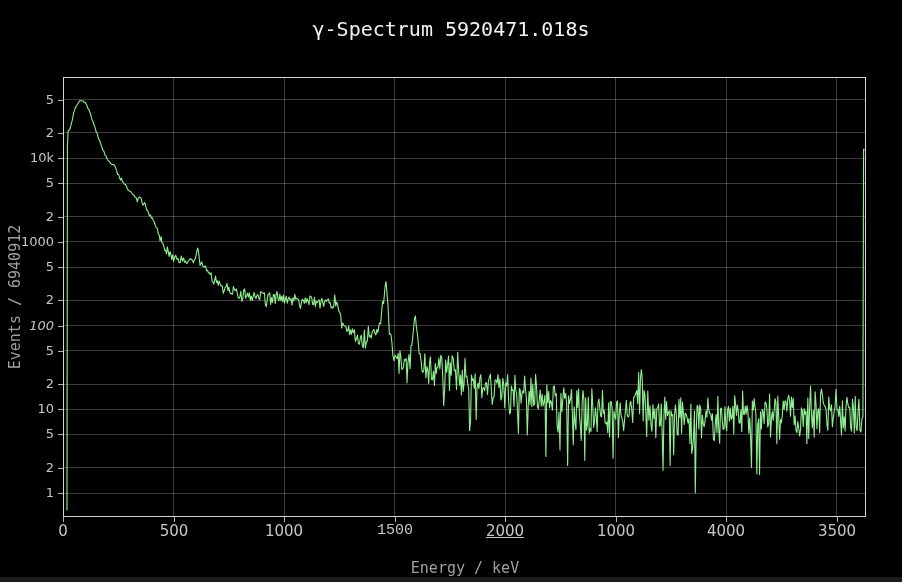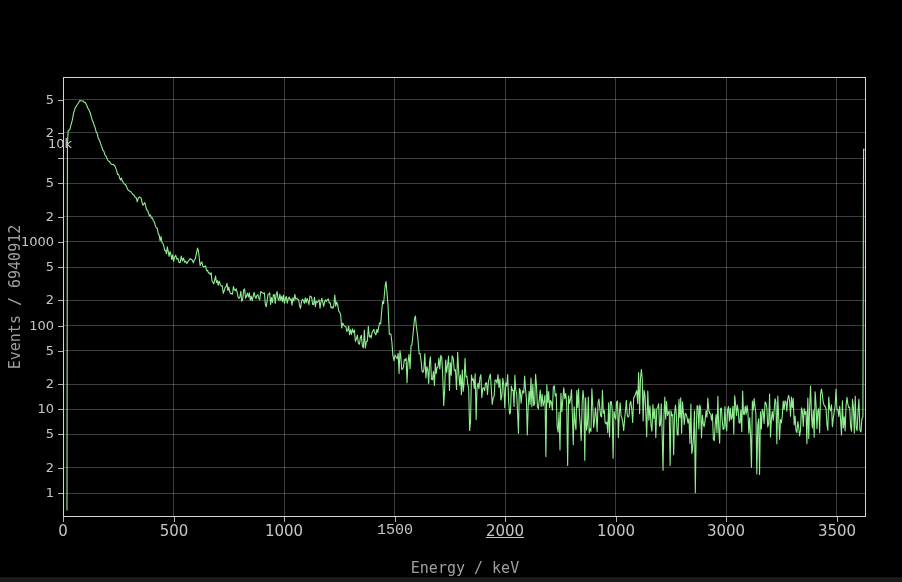--- a/index.html
+++ b/index.html
@@ -32,20 +32,21 @@
   }
   .bottom-bar{
     position:absolute;left:0;bottom:0;width:902px;height:5px;background:#1b1b1b;
   }
   svg{position:absolute;left:0;top:0;}
 </style>
 </head>
 <body>
 
 <div class="stage">
+  <div class="chart-title">γ-Spectrum 5920471.018s</div>
   <div class="y-axis-title">Events / 6940912</div>
   <svg id="plot-svg" width="902" height="582">
       <rect x="63" y="77" width="803" height="440" fill="#000000"></rect>
       <path d="M66.98,51766.98,510.46L67.42,145.90L68.09,131.00L68.97,130.25L69.85,129.28L70.96,125.14L72.29,120.13L73.61,113.06L75.16,108.12L76.71,105.51L77.59,104.23L78.48,102.77L79.36,101.24L80.25,100.50L81.79,100.93L83.34,101.06L84.22,102.59L85.11,102.37L85.99,103.81L86.88,105.43L87.76,108.23L88.65,109.21L89.53,111.30L90.42,113.51L91.30,116.83L92.18,120.17L93.07,121.62L93.95,124.85L95.06,127.58L96.16,131.83L97.27,133.68L98.37,138.60L99.48,140.16L100.59,143.52L101.69,146.60L102.80,150.04L103.90,151.42L105.01,155.19L106.11,156.13L107.22,159.29L108.32,160.99L109.43,161.27L110.53,163.37L111.64,164.43L113.19,164.51L114.74,165.69L115.62,167.83L116.50,170.18L117.61,174.53L118.71,174.55L119.60,177.87L120.48,180.05L121.37,178.01L122.33,181.24L123.28,182.18L124.24,183.90L125.35,184.37L126.45,186.30L127.56,189.37L128.66,190.61L129.77,191.14L130.87,191.76L131.98,193.26L133.09,194.73L134.19,195.32L135.22,197.46L136.25,197.73L137.29,201.80L138.24,198.43L139.20,196.99L140.16,197.38L141.16,198.48L142.15,202.79L143.03,205.20L143.92,203.79L144.80,202.68L145.69,206.01L146.57,209.87L147.46,210.08L148.45,212.75L149.45,216.11L150.44,214.97L151.44,218.21L152.43,217.87L153.43,220.99L154.42,222.20L155.42,225.89L156.36,227.87L157.30,228.22L158.23,233.78L159.17,234.92L160.11,240.88L161.05,236.53L161.99,242.68L162.93,243.44L163.82,246.23L164.70,250.51L165.59,250.30L166.47,253.78L167.35,246.90L168.24,251.67L169.12,256.39L170.01,251.64L170.89,254.31L171.78,259.48L172.66,254.74L173.55,261.31L174.65,257.09L175.76,255.32L176.86,259.23L177.97,258.58L179.07,262.63L180.18,262.54L181.28,256.16L182.39,260.97L183.49,258.00L184.60,262.26L185.71,261.19L186.81,263.59L187.92,261.83L189.02,260.03L190.13,258.56L191.01,259.41L191.90,259.61L193.44,262.82L194.33,259.83L195.21,259.08L196.76,251.93L197.64,248.15L198.53,251.45L200.08,265.46L200.96,263.25L201.84,261.79L202.73,265.92L203.69,267.04L204.65,266.53L205.60,265.89L206.56,270.79L207.52,270.30L208.48,273.02L209.36,272.85L210.25,274.59L211.13,272.77L212.01,281.02L212.90,282.23L213.78,283.89L214.67,280.01L215.55,276.13L216.44,282.40L217.32,280.64L218.21,285.27L219.09,281.04L220.14,284.26L221.19,286.05L222.24,285.71L223.29,293.40L224.21,290.78L225.13,287.31L226.05,286.78L226.98,283.39L227.90,290.57L228.82,287.09L229.74,292.03L230.66,293.83L231.58,293.50L232.50,294.10L233.42,286.46L234.34,289.59L235.27,290.77L236.19,288.73L237.11,292.32L238.03,296.94L238.95,298.36L239.87,297.21L240.82,291.27L241.77,301.27L242.71,299.22L243.66,290.11L244.61,288.85L245.56,298.27L246.50,295.99L247.45,293.05L248.40,297.04L249.35,292.91L250.30,300.15L251.24,296.11L252.19,300.58L253.14,296.65L254.09,292.36L255.03,296.62L255.98,298.49L256.93,295.35L257.88,294.70L258.82,298.47L259.77,299.73L260.70,291.50L261.63,292.43L262.56,293.06L263.48,293.48L264.41,292.90L265.30,303.99L266.18,306.80L267.07,301.32L267.95,294.40L268.84,293.99L269.72,292.90L270.64,304.37L271.56,297.48L272.48,302.48L273.40,294.48L274.33,294.67L275.25,303.53L276.17,294.34L277.09,291.62L278.01,298.79L278.93,300.68L279.85,293.98L280.77,300.54L281.70,296.02L282.62,301.59L283.54,295.07L284.46,303.30L285.38,299.02L286.30,296.36L287.25,303.22L288.20,298.82L289.14,296.99L290.09,300.13L291.04,298.69L291.99,305.19L292.93,297.85L293.88,300.91L294.83,294.29L295.78,299.10L296.72,298.25L297.67,299.21L298.62,299.51L299.57,305.73L300.51,308.41L301.46,301.89L302.41,299.22L303.36,300.27L304.30,303.42L305.25,297.75L306.20,302.80L307.12,298.48L308.04,301.16L308.96,304.73L309.88,296.15L310.81,296.23L311.73,298.08L312.65,304.36L313.57,304.61L314.49,297.19L315.41,306.71L316.33,301.27L317.25,302.53L318.18,301.25L319.10,299.81L320.02,308.10L320.94,301.66L321.86,298.25L322.78,302.45L323.70,306.50L324.62,301.38L325.54,299.94L326.47,301.43L327.39,299.57L328.31,298.80L329.23,303.04L330.15,302.52L331.07,308.02L331.99,306.85L332.91,308.30L333.84,305.24L334.79,295.11L335.75,306.09L336.71,301.98L337.70,304.85L338.70,310.94L339.69,312.27L340.69,315.05L341.68,328.06L342.68,323.08L343.78,325.30L344.89,326.22L345.85,326.45L346.81,331.45L347.76,330.38L348.65,325.94L349.53,334.69L350.42,329.71L351.41,334.34L352.41,328.77L353.40,332.62L354.40,330.04L355.39,341.35L356.39,338.78L357.38,335.18L358.38,343.20L359.37,344.27L360.37,337.82L361.36,335.27L362.36,345.90L363.35,347.84L364.35,329.94L365.34,348.03L366.34,341.73L367.33,341.23L368.33,326.42L369.32,336.86L370.32,335.60L371.20,337.96L372.08,332.35L372.97,330.92L373.85,329.39L374.88,333.05L375.92,334.89L376.95,329.39L377.83,332.49L378.72,326.88L379.60,322.92L380.71,323.83L381.81,309.43L382.70,301.27L383.58,303.70L385.13,286.06L386.01,281.65L386.90,292.07L388.00,305.01L389.33,334.11L390.88,333.97L391.87,341.99L392.87,355.41L393.97,360.60L395.08,355.16L396.18,357.08L397.29,358.65L398.17,353.37L399.06,373.52L399.94,350.92L400.83,356.69L401.71,369.20L402.59,369.17L403.48,366.82L404.36,359.44L405.25,360.38L406.13,358.23L407.02,382.85L407.90,363.17L409.01,354.24L410.11,368.59L411.00,345.68L411.88,345.34L413.43,330.24L414.53,318.85L415.42,315.98L416.30,326.20L417.63,335.96L419.18,353.81L420.17,353.64L421.17,361.78L422.05,371.13L422.94,372.40L423.82,369.84L424.85,353.86L425.88,377.98L426.91,366.64L427.80,370.25L428.68,383.38L429.57,362.38L430.45,356.87L431.45,379.16L432.44,379.73L433.44,371.44L434.43,385.49L435.32,363.30L436.20,373.66L437.08,367.26L437.97,367.26L438.85,358.16L439.83,368.96L440.80,355.24L441.77,357.60L442.74,376.51L443.72,405.57L444.69,388.61L445.66,360.13L446.64,372.55L447.61,364.54L448.58,356.09L449.47,390.55L450.35,362.79L451.23,375.11L452.12,355.75L453.22,358.47L454.33,370.76L455.44,369.84L456.54,389.50L457.65,352.32L458.75,373.33L459.64,385.12L460.52,375.04L461.40,394.70L462.29,370.12L463.17,391.44L464.09,383.22L465.02,358.40L465.94,377.02L466.86,376.07L467.78,384.44L468.70,388.76L469.62,430.57L470.54,421.53L471.46,374.96L472.39,380.45L473.31,378.77L474.23,388.57L475.18,373.76L476.12,419.36L477.07,387.92L478.02,383.17L478.97,388.62L479.91,377.55L480.86,374.66L481.81,397.69L482.76,388.26L483.70,387.71L484.65,390.79L485.60,382.96L486.55,382.72L487.49,394.41L488.44,381.17L489.39,377.36L490.34,374.06L491.28,388.50L492.23,404.42L493.18,397.76L494.13,396.17L495.09,380.09L496.06,380.13L497.03,383.32L498.00,374.60L498.96,387.41L499.93,378.93L500.90,400.07L501.86,396.04L502.83,378.28L503.80,385.57L504.77,407.65L505.73,383.08L506.70,385.90L507.67,374.44L508.64,401.27L509.60,414.01L510.49,412.56L511.37,386.10L512.26,390.46L513.14,389.96L514.02,406.46L514.91,375.18L515.79,390.44L516.68,393.55L517.56,412.63L518.45,433.16L519.33,388.48L520.21,390.16L521.10,403.27L521.98,394.01L522.87,390.63L523.75,393.19L524.64,376.10L525.52,389.42L526.41,398.40L527.29,434.94L528.21,406.29L529.13,391.20L530.05,404.48L530.97,377.93L531.90,406.63L532.82,384.08L533.74,405.37L534.66,403.72L535.58,374.25L536.50,385.95L537.42,406.47L538.34,408.89L539.29,399.76L540.24,390.15L541.19,406.34L542.13,394.29L543.08,405.85L544.03,402.16L544.98,395.35L545.90,456.53L546.82,384.86L547.74,402.59L548.66,391.54L549.58,407.61L550.50,400.54L551.45,402.50L552.40,410.15L553.35,386.80L554.29,385.74L555.24,395.97L556.19,393.52L557.14,426.39L558.08,432.17L559.03,412.12L559.98,449.89L560.93,393.20L561.87,411.63L562.82,399.68L563.77,387.90L564.74,398.42L565.70,393.47L566.67,403.36L567.64,465.53L568.61,395.70L569.57,403.57L570.54,398.90L571.51,389.43L572.39,415.96L573.28,444.75L574.16,406.86L575.05,422.39L575.93,429.74L576.81,390.62L577.70,407.55L578.58,388.88L579.47,414.92L580.35,425.42L581.24,440.39L582.12,403.78L583.00,390.45L583.89,399.42L584.77,460.35L585.66,397.75L586.54,430.12L587.43,424.37L588.31,396.94L589.19,433.12L590.08,428.54L590.96,431.37L591.85,388.88L592.73,404.72L593.62,427.42L594.50,421.30L595.39,407.78L596.27,415.97L597.15,431.45L598.04,402.76L598.92,399.08L599.81,408.26L600.69,415.81L601.58,417.01L602.46,390.42L603.34,413.26L604.23,410.40L605.11,422.63L606.00,423.85L606.88,421.97L607.77,432.59L608.65,402.90L609.54,436.93L610.42,401.56L611.30,401.74L612.19,409.05L613.07,458.22L613.96,411.24L614.84,416.40L615.73,419.16L616.61,402.08L617.49,400.83L618.38,437.49L619.26,414.56L620.15,402.79L621.03,415.76L621.92,418.16L622.80,422.46L623.69,430.61L624.57,419.67L625.45,410.76L626.34,400.39L627.22,414.93L628.11,416.92L628.99,416.18L629.88,403.95L630.76,401.36L631.64,408.10L632.66,422.43L633.68,397.83L634.70,396.39L635.71,393.46L636.73,390.57L637.69,403.58L638.65,372.65L639.60,413.62L640.49,378.22L641.37,369.60L642.26,378.88L643.14,421.02L644.03,390.27L644.91,394.36L645.79,411.48L646.68,436.82L647.78,391.13L648.89,420.12L649.99,405.70L650.96,424.97L651.93,431.31L652.90,404.46L653.86,418.80L654.83,408.85L655.80,437.47L656.77,408.74L657.73,407.47L658.62,403.88L659.50,426.21L660.39,424.87L661.27,403.74L662.15,433.01L663.04,470.33L663.92,416.33L664.81,397.02L665.69,419.14L666.58,401.62L667.46,415.50L668.35,412.69L669.23,410.71L670.11,465.43L671.00,410.81L671.88,415.77L672.77,414.69L673.65,454.81L674.54,415.17L675.42,404.97L676.30,414.29L677.19,434.47L678.07,435.29L678.96,399.30L679.84,417.67L680.73,397.91L681.61,433.28L682.50,402.06L683.38,412.57L684.26,424.47L685.21,413.42L686.16,414.15L687.11,417.67L688.05,423.21L689.00,418.50L689.95,443.51L690.90,404.05L691.78,453.41L692.67,448.13L693.55,436.85L694.43,410.94L695.32,492.64L696.20,431.99L697.09,405.65L697.97,406.19L698.86,429.05L699.74,404.97L700.62,408.35L701.51,437.85L702.39,415.18L703.28,423.52L704.16,426.79L705.08,420.87L706.00,410.73L706.93,417.26L707.85,397.98L708.77,410.25L709.69,413.52L710.61,413.70L711.53,420.18L712.45,413.89L713.37,439.33L714.30,440.58L715.22,424.41L716.10,414.60L716.99,432.60L717.87,396.23L718.75,428.90L719.64,443.17L720.52,408.70L721.41,407.99L722.29,421.11L723.18,429.57L724.06,428.72L724.94,406.48L725.83,425.72L726.71,430.79L727.60,410.05L728.48,406.29L729.37,421.17L730.25,407.93L731.13,419.46L732.02,417.39L732.90,406.33L733.79,433.99L734.67,395.75L735.56,403.89L736.44,415.45L737.33,405.09L738.21,410.80L739.09,422.92L739.98,422.97L740.86,409.97L741.75,431.65L742.63,390.98L743.52,414.19L744.40,414.43L745.28,406.18L746.17,414.10L747.05,405.48L747.94,412.39L748.82,433.29L749.71,417.69L750.59,436.63L751.48,467.38L752.36,401.17L753.24,410.17L754.13,398.55L755.01,406.94L755.92,413.71L756.83,473.94L757.74,425.10L758.65,418.73L759.56,474.44L760.47,411.92L761.39,428.91L762.30,409.39L763.21,411.89L764.12,423.56L765.03,401.99L765.94,402.83L766.85,408.05L767.76,426.96L768.67,423.71L769.58,393.93L770.49,437.01L771.40,418.85L772.31,411.55L773.22,420.39L774.13,410.58L775.04,398.74L775.95,402.67L776.86,443.86L777.77,395.94L778.68,416.91L779.59,439.25L780.50,419.57L781.41,422.88L782.32,415.39L783.23,401.12L784.14,409.81L785.05,400.87L785.97,401.81L786.88,411.13L787.79,398.56L788.70,395.37L789.61,401.25L790.52,416.26L791.43,397.14L792.34,407.66L793.25,398.23L794.16,424.93L795.07,416.03L795.98,430.55L796.89,432.58L797.80,421.53L798.71,427.55L799.62,436.00L800.53,429.98L801.44,407.87L802.35,410.92L803.26,426.43L804.17,408.59L805.08,414.40L805.99,411.18L806.90,443.75L807.81,397.93L808.72,438.45L809.63,407.54L810.55,386.14L811.46,415.62L812.37,427.91L813.28,410.20L814.19,437.19L815.10,391.86L816.01,404.02L816.92,428.72L817.83,410.71L818.74,408.63L819.65,432.73L820.56,393.99L821.47,388.94L822.38,395.12L823.29,402.79L824.20,405.40L825.11,406.58L826.02,408.78L826.93,424.09L827.84,430.41L828.75,397.13L829.66,408.33L830.57,410.79L831.48,404.83L832.39,426.61L833.30,418.11L834.22,411.40L835.13,405.81L836.04,389.25L836.95,409.82L837.86,409.37L838.77,416.41L839.68,406.35L840.59,420.26L841.50,435.07L842.41,400.74L843.32,427.88L844.23,416.70L845.14,431.00L846.05,405.55L846.96,397.36L847.87,404.11L848.79,407.61L849.71,407.31L850.63,426.96L851.56,431.09L852.48,399.41L853.40,407.26L854.32,433.08L855.24,396.21L856.16,427.85L857.08,430.60L858.00,412.22L858.93,399.21L859.92,430.26L860.91,432.04L861.91,418.90L862.90,416.81L863.57,149.14L864.45,150.27L864.45,517Z" fill="#1c2d1c" stroke="none"></path>
       <line x1="63" y1="99.6" x2="866" y2="99.6" stroke="rgba(255,255,255,0.24)" stroke-width="1" shape-rendering="crispEdges"></line>
       <line x1="63" y1="132.9" x2="866" y2="132.9" stroke="rgba(255,255,255,0.24)" stroke-width="1" shape-rendering="crispEdges"></line>
       <line x1="63" y1="158.1" x2="866" y2="158.1" stroke="rgba(255,255,255,0.24)" stroke-width="1" shape-rendering="crispEdges"></line>
       <line x1="63" y1="183.3" x2="866" y2="183.3" stroke="rgba(255,255,255,0.24)" stroke-width="1" shape-rendering="crispEdges"></line>
       <line x1="63" y1="216.6" x2="866" y2="216.6" stroke="rgba(255,255,255,0.24)" stroke-width="1" shape-rendering="crispEdges"></line>
       <line x1="63" y1="241.8" x2="866" y2="241.8" stroke="rgba(255,255,255,0.24)" stroke-width="1" shape-rendering="crispEdges"></line>
@@ -87,37 +88,37 @@
       <line x1="395.5" y1="517" x2="395.5" y2="522" stroke="#b0b0b0" stroke-width="1" shape-rendering="crispEdges"></line>
       <line x1="505.5" y1="517" x2="505.5" y2="522" stroke="#b0b0b0" stroke-width="1" shape-rendering="crispEdges"></line>
       <line x1="616.5" y1="517" x2="616.5" y2="522" stroke="#b0b0b0" stroke-width="1" shape-rendering="crispEdges"></line>
       <line x1="726.5" y1="517" x2="726.5" y2="522" stroke="#b0b0b0" stroke-width="1" shape-rendering="crispEdges"></line>
       <line x1="837.5" y1="517" x2="837.5" y2="522" stroke="#b0b0b0" stroke-width="1" shape-rendering="crispEdges"></line>
       <path d="M66.98,510.46L67.42,145.90L68.09,131.00L68.97,130.25L69.85,129.28L70.96,125.14L72.29,120.13L73.61,113.06L75.16,108.12L76.71,105.51L77.59,104.23L78.48,102.77L79.36,101.24L80.25,100.50L81.79,100.93L83.34,101.06L84.22,102.59L85.11,102.37L85.99,103.81L86.88,105.43L87.76,108.23L88.65,109.21L89.53,111.30L90.42,113.51L91.30,116.83L92.18,120.17L93.07,121.62L93.95,124.85L95.06,127.58L96.16,131.83L97.27,133.68L98.37,138.60L99.48,140.16L100.59,143.52L101.69,146.60L102.80,150.04L103.90,151.42L105.01,155.19L106.11,156.13L107.22,159.29L108.32,160.99L109.43,161.27L110.53,163.37L111.64,164.43L113.19,164.51L114.74,165.69L115.62,167.83L116.50,170.18L117.61,174.53L118.71,174.55L119.60,177.87L120.48,180.05L121.37,178.01L122.33,181.24L123.28,182.18L124.24,183.90L125.35,184.37L126.45,186.30L127.56,189.37L128.66,190.61L129.77,191.14L130.87,191.76L131.98,193.26L133.09,194.73L134.19,195.32L135.22,197.46L136.25,197.73L137.29,201.80L138.24,198.43L139.20,196.99L140.16,197.38L141.16,198.48L142.15,202.79L143.03,205.20L143.92,203.79L144.80,202.68L145.69,206.01L146.57,209.87L147.46,210.08L148.45,212.75L149.45,216.11L150.44,214.97L151.44,218.21L152.43,217.87L153.43,220.99L154.42,222.20L155.42,225.89L156.36,227.87L157.30,228.22L158.23,233.78L159.17,234.92L160.11,240.88L161.05,236.53L161.99,242.68L162.93,243.44L163.82,246.23L164.70,250.51L165.59,250.30L166.47,253.78L167.35,246.90L168.24,251.67L169.12,256.39L170.01,251.64L170.89,254.31L171.78,259.48L172.66,254.74L173.55,261.31L174.65,257.09L175.76,255.32L176.86,259.23L177.97,258.58L179.07,262.63L180.18,262.54L181.28,256.16L182.39,260.97L183.49,258.00L184.60,262.26L185.71,261.19L186.81,263.59L187.92,261.83L189.02,260.03L190.13,258.56L191.01,259.41L191.90,259.61L193.44,262.82L194.33,259.83L195.21,259.08L196.76,251.93L197.64,248.15L198.53,251.45L200.08,265.46L200.96,263.25L201.84,261.79L202.73,265.92L203.69,267.04L204.65,266.53L205.60,265.89L206.56,270.79L207.52,270.30L208.48,273.02L209.36,272.85L210.25,274.59L211.13,272.77L212.01,281.02L212.90,282.23L213.78,283.89L214.67,280.01L215.55,276.13L216.44,282.40L217.32,280.64L218.21,285.27L219.09,281.04L220.14,284.26L221.19,286.05L222.24,285.71L223.29,293.40L224.21,290.78L225.13,287.31L226.05,286.78L226.98,283.39L227.90,290.57L228.82,287.09L229.74,292.03L230.66,293.83L231.58,293.50L232.50,294.10L233.42,286.46L234.34,289.59L235.27,290.77L236.19,288.73L237.11,292.32L238.03,296.94L238.95,298.36L239.87,297.21L240.82,291.27L241.77,301.27L242.71,299.22L243.66,290.11L244.61,288.85L245.56,298.27L246.50,295.99L247.45,293.05L248.40,297.04L249.35,292.91L250.30,300.15L251.24,296.11L252.19,300.58L253.14,296.65L254.09,292.36L255.03,296.62L255.98,298.49L256.93,295.35L257.88,294.70L258.82,298.47L259.77,299.73L260.70,291.50L261.63,292.43L262.56,293.06L263.48,293.48L264.41,292.90L265.30,303.99L266.18,306.80L267.07,301.32L267.95,294.40L268.84,293.99L269.72,292.90L270.64,304.37L271.56,297.48L272.48,302.48L273.40,294.48L274.33,294.67L275.25,303.53L276.17,294.34L277.09,291.62L278.01,298.79L278.93,300.68L279.85,293.98L280.77,300.54L281.70,296.02L282.62,301.59L283.54,295.07L284.46,303.30L285.38,299.02L286.30,296.36L287.25,303.22L288.20,298.82L289.14,296.99L290.09,300.13L291.04,298.69L291.99,305.19L292.93,297.85L293.88,300.91L294.83,294.29L295.78,299.10L296.72,298.25L297.67,299.21L298.62,299.51L299.57,305.73L300.51,308.41L301.46,301.89L302.41,299.22L303.36,300.27L304.30,303.42L305.25,297.75L306.20,302.80L307.12,298.48L308.04,301.16L308.96,304.73L309.88,296.15L310.81,296.23L311.73,298.08L312.65,304.36L313.57,304.61L314.49,297.19L315.41,306.71L316.33,301.27L317.25,302.53L318.18,301.25L319.10,299.81L320.02,308.10L320.94,301.66L321.86,298.25L322.78,302.45L323.70,306.50L324.62,301.38L325.54,299.94L326.47,301.43L327.39,299.57L328.31,298.80L329.23,303.04L330.15,302.52L331.07,308.02L331.99,306.85L332.91,308.30L333.84,305.24L334.79,295.11L335.75,306.09L336.71,301.98L337.70,304.85L338.70,310.94L339.69,312.27L340.69,315.05L341.68,328.06L342.68,323.08L343.78,325.30L344.89,326.22L345.85,326.45L346.81,331.45L347.76,330.38L348.65,325.94L349.53,334.69L350.42,329.71L351.41,334.34L352.41,328.77L353.40,332.62L354.40,330.04L355.39,341.35L356.39,338.78L357.38,335.18L358.38,343.20L359.37,344.27L360.37,337.82L361.36,335.27L362.36,345.90L363.35,347.84L364.35,329.94L365.34,348.03L366.34,341.73L367.33,341.23L368.33,326.42L369.32,336.86L370.32,335.60L371.20,337.96L372.08,332.35L372.97,330.92L373.85,329.39L374.88,333.05L375.92,334.89L376.95,329.39L377.83,332.49L378.72,326.88L379.60,322.92L380.71,323.83L381.81,309.43L382.70,301.27L383.58,303.70L385.13,286.06L386.01,281.65L386.90,292.07L388.00,305.01L389.33,334.11L390.88,333.97L391.87,341.99L392.87,355.41L393.97,360.60L395.08,355.16L396.18,357.08L397.29,358.65L398.17,353.37L399.06,373.52L399.94,350.92L400.83,356.69L401.71,369.20L402.59,369.17L403.48,366.82L404.36,359.44L405.25,360.38L406.13,358.23L407.02,382.85L407.90,363.17L409.01,354.24L410.11,368.59L411.00,345.68L411.88,345.34L413.43,330.24L414.53,318.85L415.42,315.98L416.30,326.20L417.63,335.96L419.18,353.81L420.17,353.64L421.17,361.78L422.05,371.13L422.94,372.40L423.82,369.84L424.85,353.86L425.88,377.98L426.91,366.64L427.80,370.25L428.68,383.38L429.57,362.38L430.45,356.87L431.45,379.16L432.44,379.73L433.44,371.44L434.43,385.49L435.32,363.30L436.20,373.66L437.08,367.26L437.97,367.26L438.85,358.16L439.83,368.96L440.80,355.24L441.77,357.60L442.74,376.51L443.72,405.57L444.69,388.61L445.66,360.13L446.64,372.55L447.61,364.54L448.58,356.09L449.47,390.55L450.35,362.79L451.23,375.11L452.12,355.75L453.22,358.47L454.33,370.76L455.44,369.84L456.54,389.50L457.65,352.32L458.75,373.33L459.64,385.12L460.52,375.04L461.40,394.70L462.29,370.12L463.17,391.44L464.09,383.22L465.02,358.40L465.94,377.02L466.86,376.07L467.78,384.44L468.70,388.76L469.62,430.57L470.54,421.53L471.46,374.96L472.39,380.45L473.31,378.77L474.23,388.57L475.18,373.76L476.12,419.36L477.07,387.92L478.02,383.17L478.97,388.62L479.91,377.55L480.86,374.66L481.81,397.69L482.76,388.26L483.70,387.71L484.65,390.79L485.60,382.96L486.55,382.72L487.49,394.41L488.44,381.17L489.39,377.36L490.34,374.06L491.28,388.50L492.23,404.42L493.18,397.76L494.13,396.17L495.09,380.09L496.06,380.13L497.03,383.32L498.00,374.60L498.96,387.41L499.93,378.93L500.90,400.07L501.86,396.04L502.83,378.28L503.80,385.57L504.77,407.65L505.73,383.08L506.70,385.90L507.67,374.44L508.64,401.27L509.60,414.01L510.49,412.56L511.37,386.10L512.26,390.46L513.14,389.96L514.02,406.46L514.91,375.18L515.79,390.44L516.68,393.55L517.56,412.63L518.45,433.16L519.33,388.48L520.21,390.16L521.10,403.27L521.98,394.01L522.87,390.63L523.75,393.19L524.64,376.10L525.52,389.42L526.41,398.40L527.29,434.94L528.21,406.29L529.13,391.20L530.05,404.48L530.97,377.93L531.90,406.63L532.82,384.08L533.74,405.37L534.66,403.72L535.58,374.25L536.50,385.95L537.42,406.47L538.34,408.89L539.29,399.76L540.24,390.15L541.19,406.34L542.13,394.29L543.08,405.85L544.03,402.16L544.98,395.35L545.90,456.53L546.82,384.86L547.74,402.59L548.66,391.54L549.58,407.61L550.50,400.54L551.45,402.50L552.40,410.15L553.35,386.80L554.29,385.74L555.24,395.97L556.19,393.52L557.14,426.39L558.08,432.17L559.03,412.12L559.98,449.89L560.93,393.20L561.87,411.63L562.82,399.68L563.77,387.90L564.74,398.42L565.70,393.47L566.67,403.36L567.64,465.53L568.61,395.70L569.57,403.57L570.54,398.90L571.51,389.43L572.39,415.96L573.28,444.75L574.16,406.86L575.05,422.39L575.93,429.74L576.81,390.62L577.70,407.55L578.58,388.88L579.47,414.92L580.35,425.42L581.24,440.39L582.12,403.78L583.00,390.45L583.89,399.42L584.77,460.35L585.66,397.75L586.54,430.12L587.43,424.37L588.31,396.94L589.19,433.12L590.08,428.54L590.96,431.37L591.85,388.88L592.73,404.72L593.62,427.42L594.50,421.30L595.39,407.78L596.27,415.97L597.15,431.45L598.04,402.76L598.92,399.08L599.81,408.26L600.69,415.81L601.58,417.01L602.46,390.42L603.34,413.26L604.23,410.40L605.11,422.63L606.00,423.85L606.88,421.97L607.77,432.59L608.65,402.90L609.54,436.93L610.42,401.56L611.30,401.74L612.19,409.05L613.07,458.22L613.96,411.24L614.84,416.40L615.73,419.16L616.61,402.08L617.49,400.83L618.38,437.49L619.26,414.56L620.15,402.79L621.03,415.76L621.92,418.16L622.80,422.46L623.69,430.61L624.57,419.67L625.45,410.76L626.34,400.39L627.22,414.93L628.11,416.92L628.99,416.18L629.88,403.95L630.76,401.36L631.64,408.10L632.66,422.43L633.68,397.83L634.70,396.39L635.71,393.46L636.73,390.57L637.69,403.58L638.65,372.65L639.60,413.62L640.49,378.22L641.37,369.60L642.26,378.88L643.14,421.02L644.03,390.27L644.91,394.36L645.79,411.48L646.68,436.82L647.78,391.13L648.89,420.12L649.99,405.70L650.96,424.97L651.93,431.31L652.90,404.46L653.86,418.80L654.83,408.85L655.80,437.47L656.77,408.74L657.73,407.47L658.62,403.88L659.50,426.21L660.39,424.87L661.27,403.74L662.15,433.01L663.04,470.33L663.92,416.33L664.81,397.02L665.69,419.14L666.58,401.62L667.46,415.50L668.35,412.69L669.23,410.71L670.11,465.43L671.00,410.81L671.88,415.77L672.77,414.69L673.65,454.81L674.54,415.17L675.42,404.97L676.30,414.29L677.19,434.47L678.07,435.29L678.96,399.30L679.84,417.67L680.73,397.91L681.61,433.28L682.50,402.06L683.38,412.57L684.26,424.47L685.21,413.42L686.16,414.15L687.11,417.67L688.05,423.21L689.00,418.50L689.95,443.51L690.90,404.05L691.78,453.41L692.67,448.13L693.55,436.85L694.43,410.94L695.32,492.64L696.20,431.99L697.09,405.65L697.97,406.19L698.86,429.05L699.74,404.97L700.62,408.35L701.51,437.85L702.39,415.18L703.28,423.52L704.16,426.79L705.08,420.87L706.00,410.73L706.93,417.26L707.85,397.98L708.77,410.25L709.69,413.52L710.61,413.70L711.53,420.18L712.45,413.89L713.37,439.33L714.30,440.58L715.22,424.41L716.10,414.60L716.99,432.60L717.87,396.23L718.75,428.90L719.64,443.17L720.52,408.70L721.41,407.99L722.29,421.11L723.18,429.57L724.06,428.72L724.94,406.48L725.83,425.72L726.71,430.79L727.60,410.05L728.48,406.29L729.37,421.17L730.25,407.93L731.13,419.46L732.02,417.39L732.90,406.33L733.79,433.99L734.67,395.75L735.56,403.89L736.44,415.45L737.33,405.09L738.21,410.80L739.09,422.92L739.98,422.97L740.86,409.97L741.75,431.65L742.63,390.98L743.52,414.19L744.40,414.43L745.28,406.18L746.17,414.10L747.05,405.48L747.94,412.39L748.82,433.29L749.71,417.69L750.59,436.63L751.48,467.38L752.36,401.17L753.24,410.17L754.13,398.55L755.01,406.94L755.92,413.71L756.83,473.94L757.74,425.10L758.65,418.73L759.56,474.44L760.47,411.92L761.39,428.91L762.30,409.39L763.21,411.89L764.12,423.56L765.03,401.99L765.94,402.83L766.85,408.05L767.76,426.96L768.67,423.71L769.58,393.93L770.49,437.01L771.40,418.85L772.31,411.55L773.22,420.39L774.13,410.58L775.04,398.74L775.95,402.67L776.86,443.86L777.77,395.94L778.68,416.91L779.59,439.25L780.50,419.57L781.41,422.88L782.32,415.39L783.23,401.12L784.14,409.81L785.05,400.87L785.97,401.81L786.88,411.13L787.79,398.56L788.70,395.37L789.61,401.25L790.52,416.26L791.43,397.14L792.34,407.66L793.25,398.23L794.16,424.93L795.07,416.03L795.98,430.55L796.89,432.58L797.80,421.53L798.71,427.55L799.62,436.00L800.53,429.98L801.44,407.87L802.35,410.92L803.26,426.43L804.17,408.59L805.08,414.40L805.99,411.18L806.90,443.75L807.81,397.93L808.72,438.45L809.63,407.54L810.55,386.14L811.46,415.62L812.37,427.91L813.28,410.20L814.19,437.19L815.10,391.86L816.01,404.02L816.92,428.72L817.83,410.71L818.74,408.63L819.65,432.73L820.56,393.99L821.47,388.94L822.38,395.12L823.29,402.79L824.20,405.40L825.11,406.58L826.02,408.78L826.93,424.09L827.84,430.41L828.75,397.13L829.66,408.33L830.57,410.79L831.48,404.83L832.39,426.61L833.30,418.11L834.22,411.40L835.13,405.81L836.04,389.25L836.95,409.82L837.86,409.37L838.77,416.41L839.68,406.35L840.59,420.26L841.50,435.07L842.41,400.74L843.32,427.88L844.23,416.70L845.14,431.00L846.05,405.55L846.96,397.36L847.87,404.11L848.79,407.61L849.71,407.31L850.63,426.96L851.56,431.09L852.48,399.41L853.40,407.26L854.32,433.08L855.24,396.21L856.16,427.85L857.08,430.60L858.00,412.22L858.93,399.21L859.92,430.26L860.91,432.04L861.91,418.90L862.90,416.81L863.57,149.14L864.45,150.27" fill="none" stroke="#90ee90" stroke-width="1.1" stroke-linejoin="round"></path>
     </svg>
   <div id="tick-layer">
       <div class="ytick-label" style="top: 92px;">5</div>
       <div class="ytick-label" style="top: 125px;">2</div>
-      <div class="ytick-label" style="top: 136px; padding-left: 18px;">10k</div>
+      <div class="ytick-label" style="top: 150px;">10k</div>
       <div class="ytick-label" style="top: 175px;">5</div>
       <div class="ytick-label" style="top: 209px;">2</div>
       <div class="ytick-label" style="top: 234px;">1000</div>
       <div class="ytick-label" style="top: 259px;">5</div>
       <div class="ytick-label" style="top: 292px;">2</div>
-      <div class="ytick-label" style="top: 318px;">100</div>
+      <div class="ytick-label" style="top: 318px; font-style: italic;">100</div>
       <div class="ytick-label" style="top: 343px;">5</div>
       <div class="ytick-label" style="top: 376px;">2</div>
       <div class="ytick-label" style="top: 401px;">10</div>
       <div class="ytick-label" style="top: 426px;">5</div>
       <div class="ytick-label" style="top: 460px;">2</div>
       <div class="ytick-label" style="top: 485px;">1</div>
       <div class="xtick-label" style="left: 28px;">0</div>
       <div class="xtick-label" style="left: 139px;">500</div>
       <div class="xtick-label" style="left: 249px;">1000</div>
       <div class="xtick-label" style="left: 360px; font-family: Liberation Mono, monospace;">1500</div>
       <div class="xtick-label" style="left: 470px; text-decoration: underline;">2000</div>
       <div class="xtick-label" style="left: 581px;">1000</div>
-      <div class="xtick-label" style="left: 691px;">3000</div>
+      <div class="xtick-label" style="left: 691px;">4000</div>
       <div class="xtick-label" style="left: 802px; text-align: center;">3500</div>
     </div>
   <div class="x-axis-title">Energy / keV</div>
   <div class="bottom-bar"></div>
 </div>
 
 </body></html>

